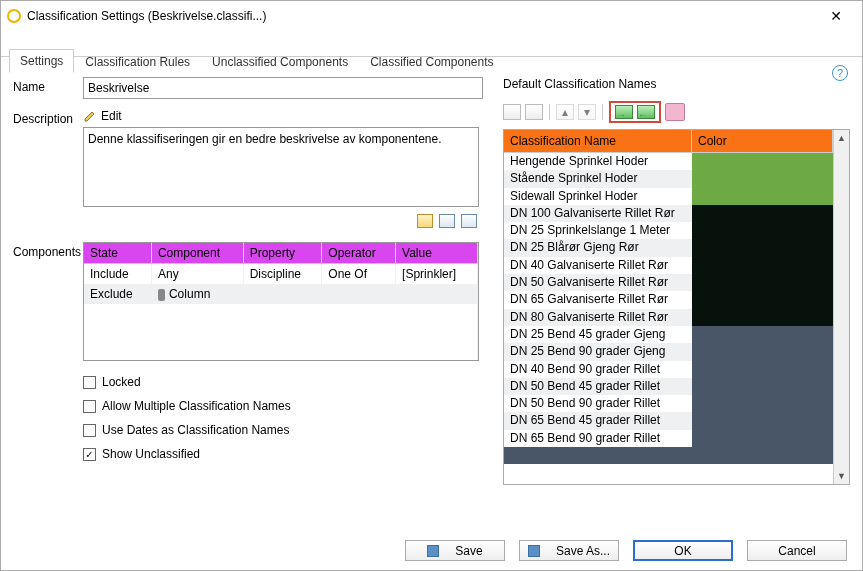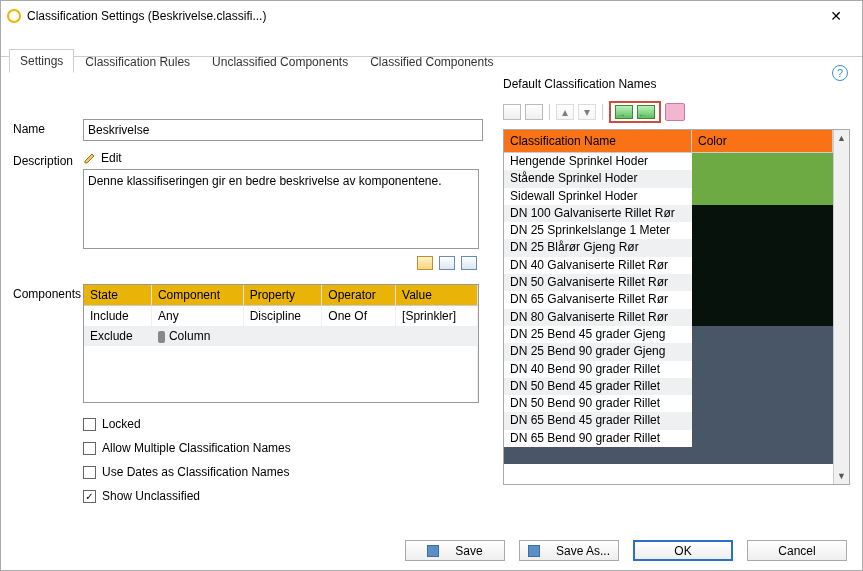--- a/index.html
+++ b/index.html
@@ -10,37 +10,37 @@
 .titlebar .app-icon { width: 14px; height: 14px; border: 2px solid #f0b400; border-radius: 50%; background: #fff; margin-right: 6px; }
 .titlebar .title { flex: 1; color: #000; }
 .titlebar .close { width: 40px; text-align: center; cursor: pointer; font-size: 14px; }
 
 
 .tabrow { display: flex; align-items: flex-end; padding: 0 8px; border-bottom: 1px solid #ccc; height: 26px; }
 .tab { padding: 4px 10px; color: #333; cursor: pointer; border: 1px solid transparent; border-bottom: none; position: relative; top: 17px; }
 .tab.active { background: #fff; border-color: #ccc; border-bottom: 1px solid #fff; }
 
 .content { position: relative; padding: 20px 12px 10px 12px; display: flex; gap: 20px; }
-.leftcol { width: 470px; margin-top: 42px; }
+.leftcol { width: 470px; }
 .rightcol { flex: 1; }
 
 .row { display: flex; align-items: flex-start; margin-bottom: 10px; }
 .lbl { width: 70px; padding-top: 3px; color: #000; }
 .name-input { flex: 1; height: 22px; border: 1px solid #999; padding: 2px 4px; }
 .edit-link { color: #000; display: flex; align-items: center; gap: 4px; margin-bottom: 4px; }
 .pencil { width: 14px; height: 14px; display: inline-block; }
 .desc-box { width: 396px; height: 80px; border: 1px solid #999; padding: 4px; resize: none; font-family: inherit; font-size: 12px; }
 
 .toolicons { display: flex; gap: 6px; justify-content: flex-end; padding-right: 2px; margin: 4px 0; }
 .toolicons span { width: 16px; height: 14px; display: inline-block; border: 1px solid #6a8ab0; background: linear-gradient(#fff,#dbe6f2); }
 .toolicons .folder { border-color: #c09030; background: linear-gradient(#fff3c9,#f6d679); }
 
 .comp-table { width: 396px; border: 1px solid #999; }
 .comp-table table { width: 100%; border-collapse: collapse; }
-.comp-table th { text-align: left; font-weight: normal; padding: 3px 6px; background: #eab308; border-bottom: 1px solid #ccc; border-right: 1px solid #e0e0e0; }
+.comp-table th { text-align: left; font-weight: normal; padding: 3px 6px; background: #d946ef; border-bottom: 1px solid #ccc; border-right: 1px solid #e0e0e0; }
 .comp-table td { padding: 3px 6px; border-right: 1px solid #f0f0f0; }
 .comp-table tr.alt td { background: #eef0f2; }
 .comp-empty { height: 56px; }
 .col-bullet { display:inline-block; width:7px; height:12px; background:#888; border-radius:2px; margin-right:4px; vertical-align:middle; }
 
 .checks { margin-left: 70px; margin-top: 14px; }
 .checks label { display: flex; align-items: center; margin: 10px 0; gap: 6px; }
 .chk { width: 13px; height: 13px; border: 1px solid #666; display: inline-flex; align-items: center; justify-content: center; font-size: 10px; color: #000; }
 
 

